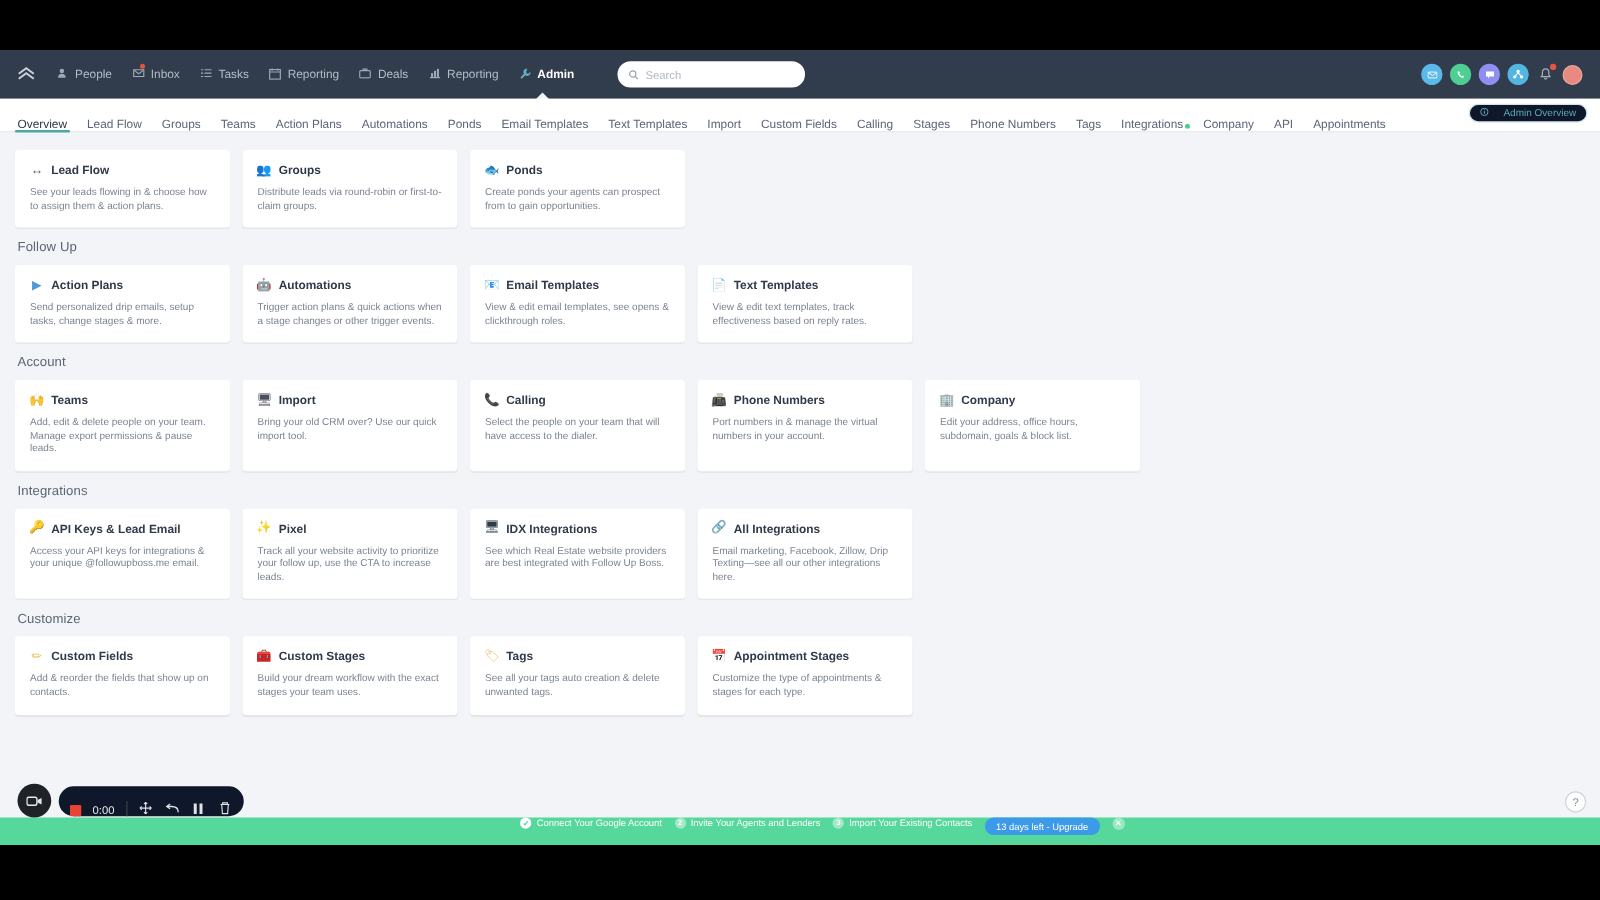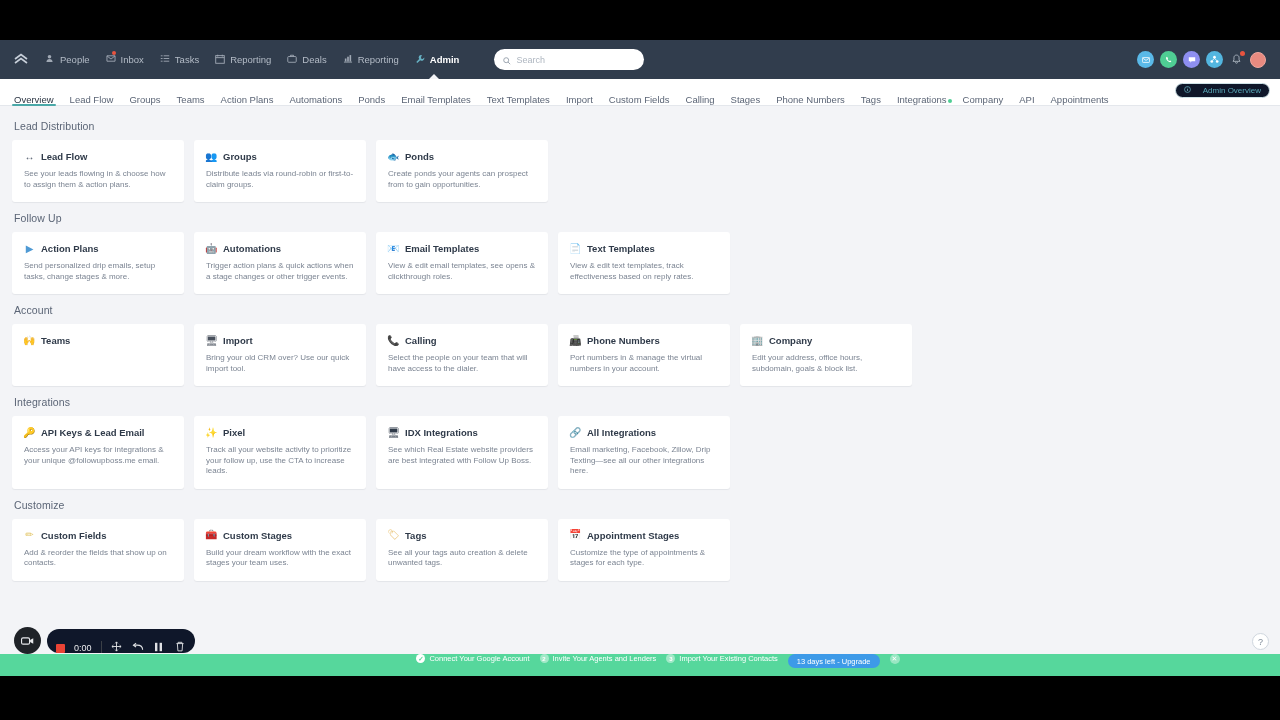--- a/index.html
+++ b/index.html
@@ -345,21 +345,20 @@
               <line x1="5" y1="4.2" x2="5" y2="7.2" stroke="#6fb8c6" stroke-width="1.1"></line>
               <circle cx="5" cy="2.7" r="0.6" fill="#6fb8c6"></circle>
             </svg>
         </span>
         <span>Admin Overview</span>
       </div>
     </div>
 
     <div class="content" id="content">
         <div class="section">
-          <div class="section-title">Lead Distribution</div>
           <div class="card-row">
             <div class="card">
               <div class="card-head">
                 <span class="card-icon" style="color: rgb(74, 85, 102);">↔</span>
                 <span class="card-title">Lead Flow</span>
               </div>
               <div class="card-desc">See your leads flowing in &amp; choose how to assign them &amp; action plans.</div>
             </div>
             <div class="card">
               <div class="card-head">
@@ -411,20 +410,21 @@
           </div>
         </div>
         <div class="section">
           <div class="section-title">Account</div>
           <div class="card-row">
             <div class="card">
               <div class="card-head">
                 <span class="card-icon" style="color: rgb(232, 187, 77);">🙌</span>
                 <span class="card-title">Teams</span>
               </div>
+              <div class="card-desc">Add, edit &amp; delete people on your team. Manage export permissions &amp; pause leads.</div>
             </div>
             <div class="card">
               <div class="card-head">
                 <span class="card-icon" style="color: rgb(72, 80, 92);">🖥</span>
                 <span class="card-title">Import</span>
               </div>
               <div class="card-desc">Bring your old CRM over? Use our quick import tool.</div>
             </div>
             <div class="card">
               <div class="card-head">

